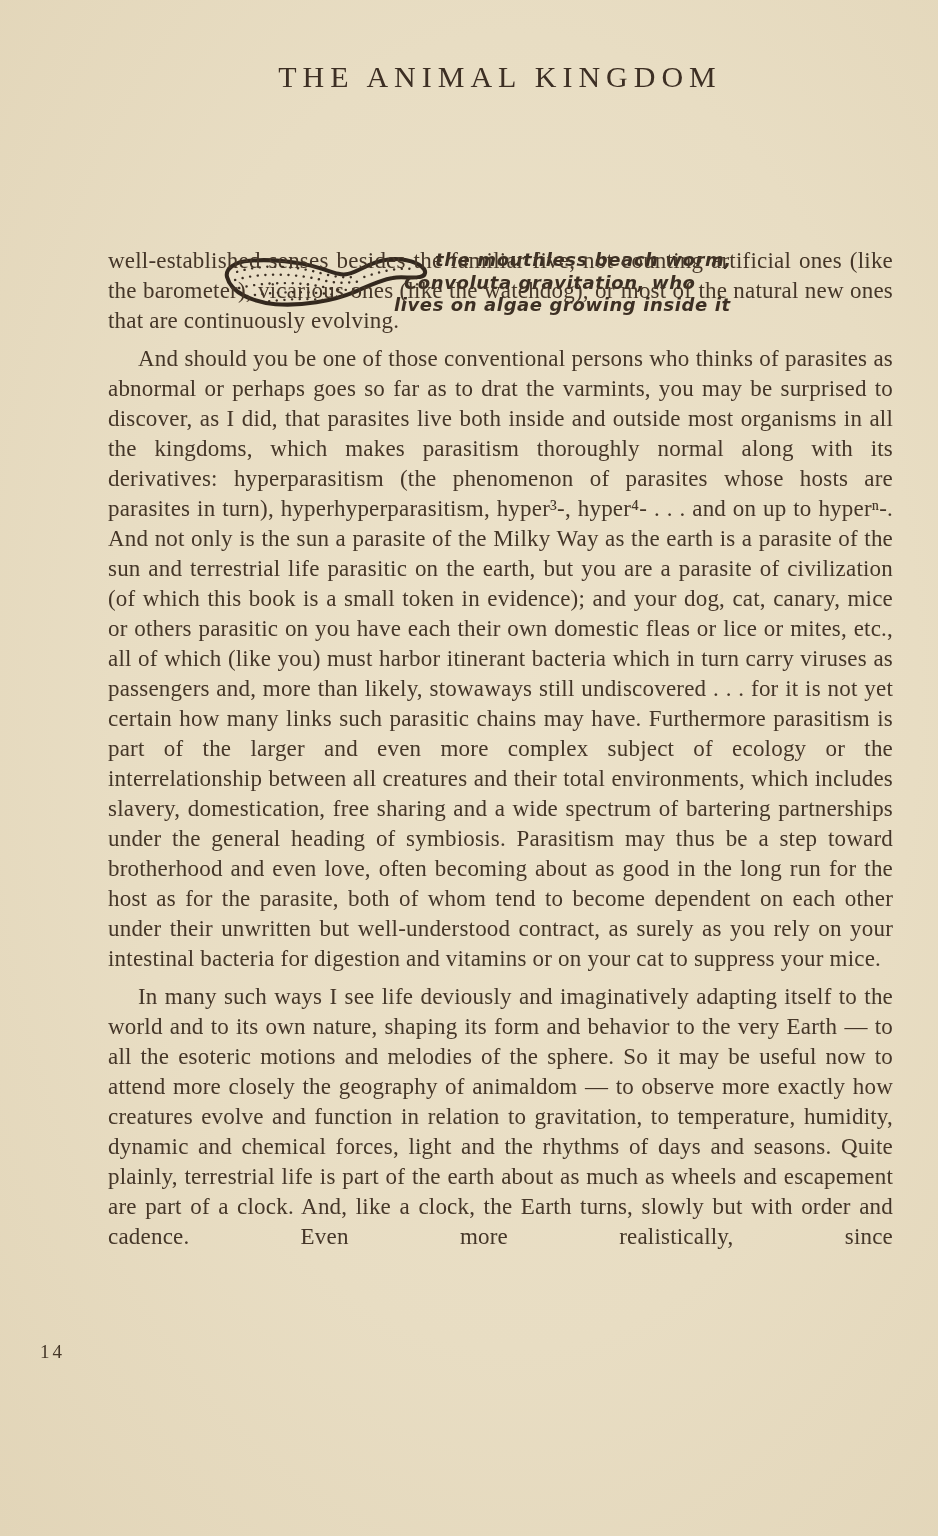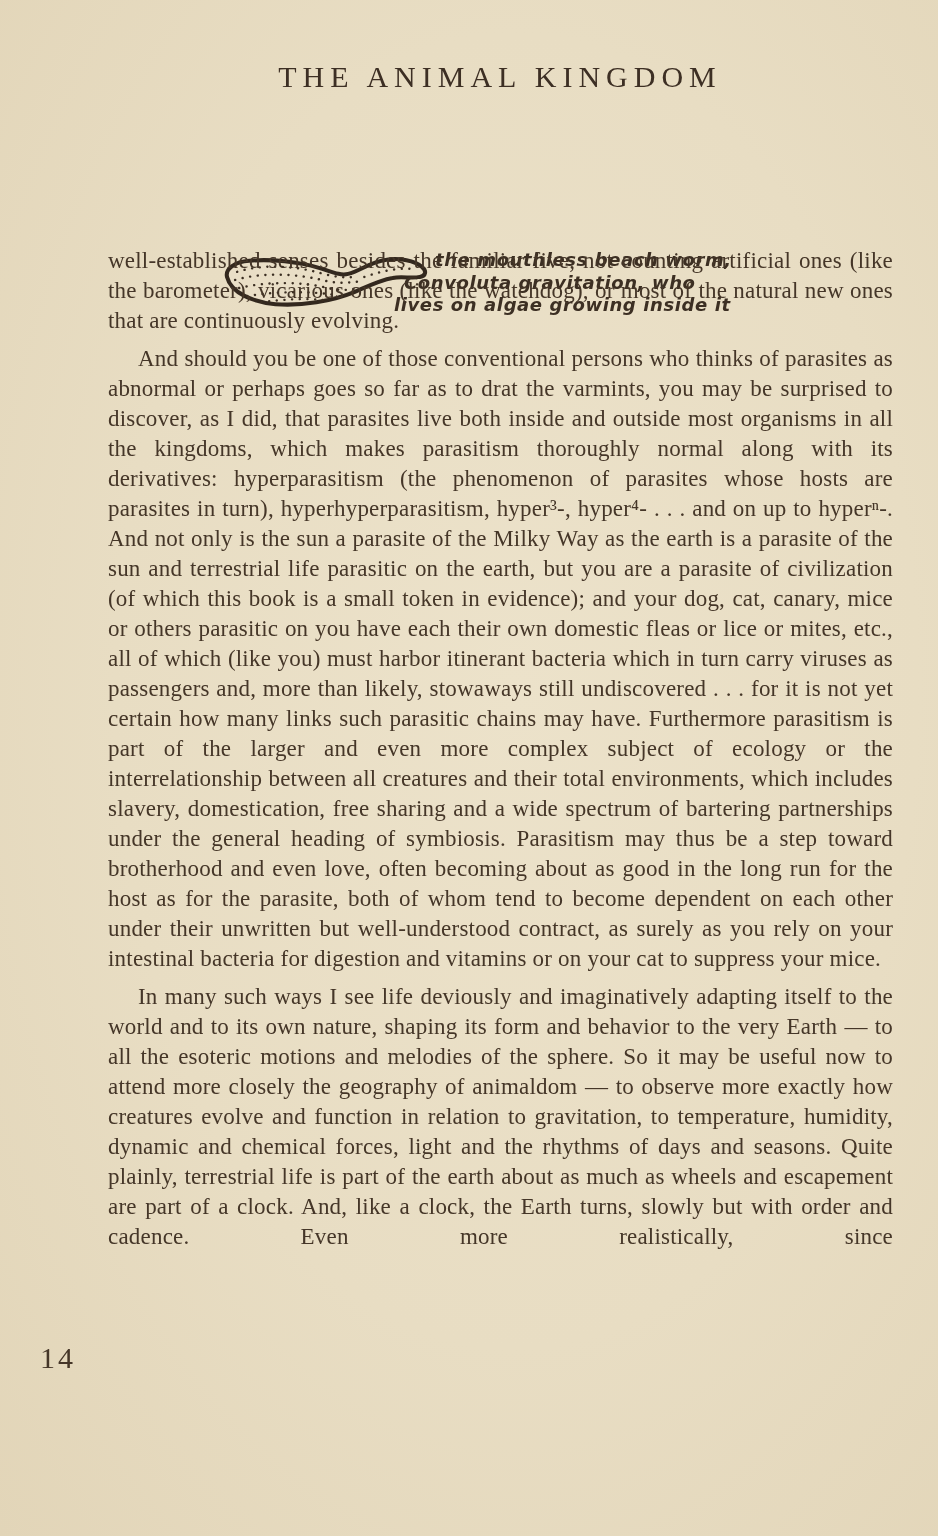--- a/index.html
+++ b/index.html
@@ -72,21 +72,21 @@
   .para {
     margin: 8px;
     text-indent: 30px;
   }
   .para.no-indent { text-indent: 0; }
   .para.justify-last { text-align-last: justify; font-family: Liberation Serif, serif; }
   .folio {
     position: absolute;
     left: 40px;
     top: 1341px;
-    font-size: 30px;
+    font-size: 19px;
     letter-spacing: 3px;
     color: #453628;
   }
 </style>
 </head>
 <body>
 
 <div class="page">
 
   <div class="running-head">THE ANIMAL KINGDOM</div>

